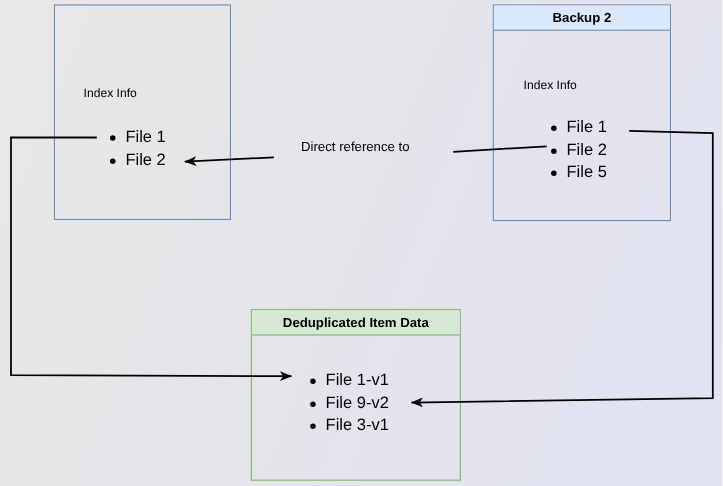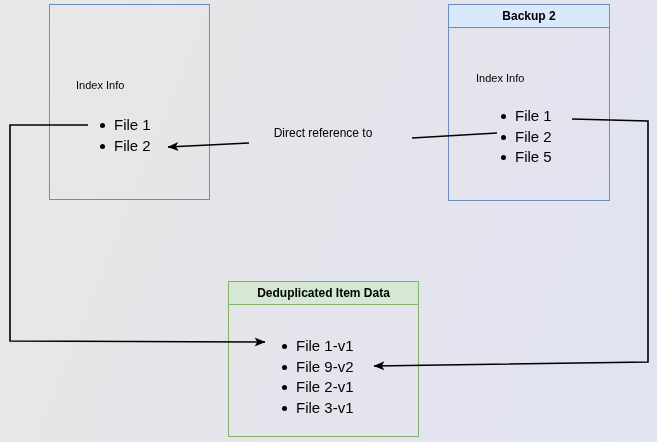--- a/index.html
+++ b/index.html
@@ -111,21 +111,20 @@
         <li>File 2</li>
         <li>File 5</li>
       </ul>
   </div>
 
   <div class="box green" id="dedup">
     <div class="box-header">Deduplicated Item Data</div>
     <ul class="filelist">
         <li>File 1-v1</li>
         <li>File 9-v2</li>
-        <li>File 2-v1</li>
         <li>File 3-v1</li>
       </ul>
   </div>
 
   <svg class="connectors" viewBox="0 0 657 442" xmlns="http://www.w3.org/2000/svg">
     <defs>
       <marker id="arrow" markerUnits="userSpaceOnUse" markerWidth="12" markerHeight="10" refX="10.5" refY="4.5" orient="auto">
         <path d="M0,0 L11,4.5 L0,9 L2.8,4.5 Z" fill="#000"></path>
       </marker>
     </defs>

